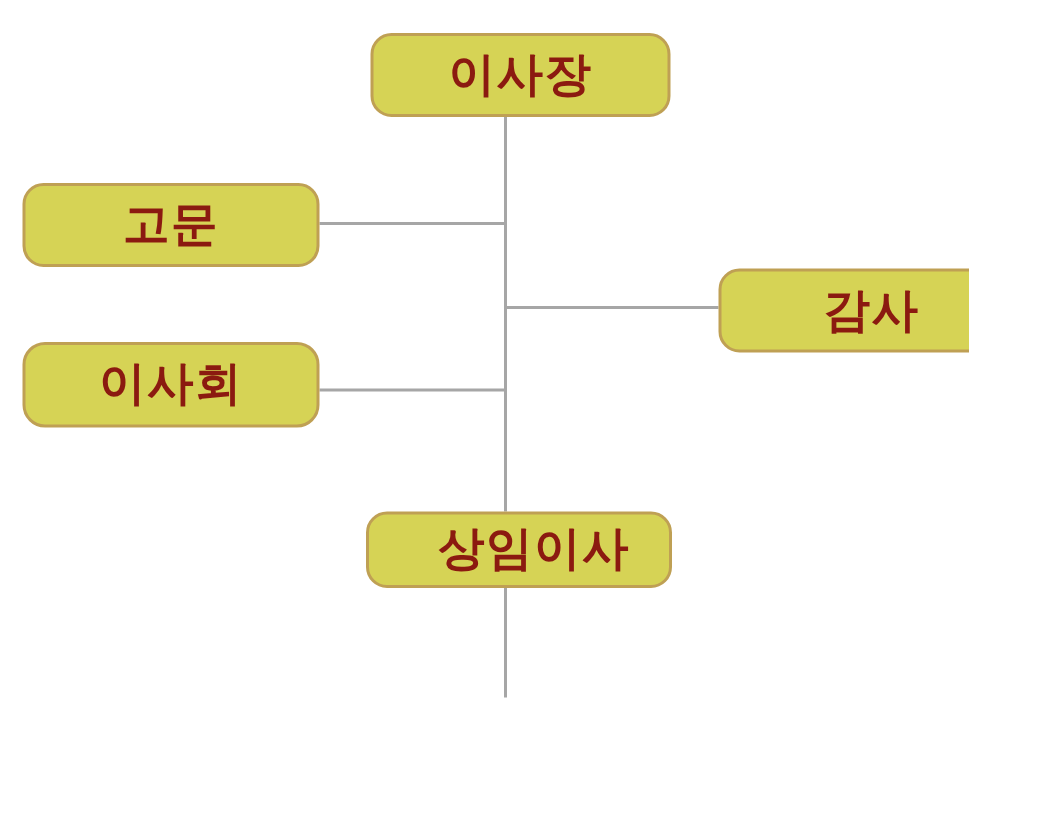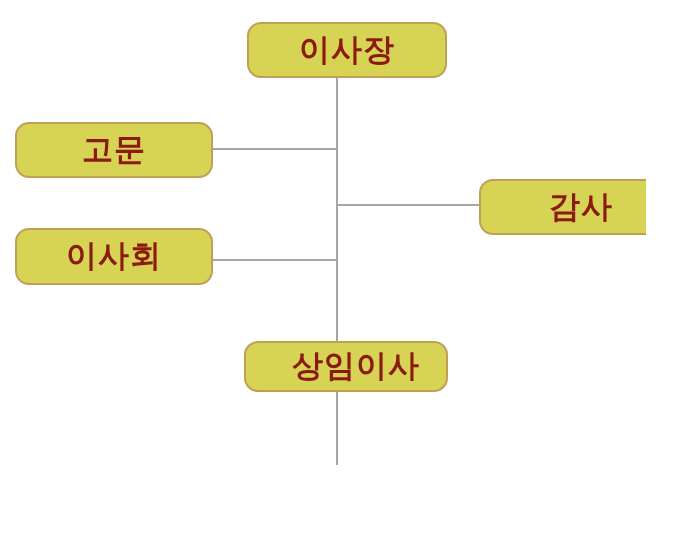--- a/index.html
+++ b/index.html
@@ -35,21 +35,21 @@
     padding-bottom: 2px;
   }
   .connector {
     position: absolute;
     background: var(--connector, #a6a6a6);
   }
   
   .node-chairman   { left: 247px; top:  22px; width: 200px; height: 56px; }
   .node-advisor    { left:  15px; top: 122px; width: 198px; height: 56px; font-family: Liberation Serif, serif; }
   .node-auditor    { left: 479px; top: 179px; width: 204px; height: 56px; }
-  .node-board      { left:  15px; top: 228px; width: 198px; height: 57px; }
+  .node-board      { left:  15px; top: 228px; width: 198px; height: 57px; border-radius: 15px; }
   .node-executive  { left: 244px; top: 341px; width: 204px; height: 51px; padding-left: 20px; }
   .node-secretariat{ left: 243px; top: 465px; width: 206px; height: 58px; }
   
   .conn-main-vertical      { left: 336px; top:  78px; width:   2px; height: 263px; }
   .conn-lower-vertical     { left: 336px; top: 392px; width:   2px; height:  73px; }
   .conn-advisor-horizontal { left: 213px; top: 148px; width: 125px; height:   2px; }
   .conn-auditor-horizontal { left: 337px; top: 204px; width: 142px; height:   2px; }
   .conn-board-horizontal   { left: 213px; top: 259px; width: 125px; height:   2px; }
 </style>
 </head>

